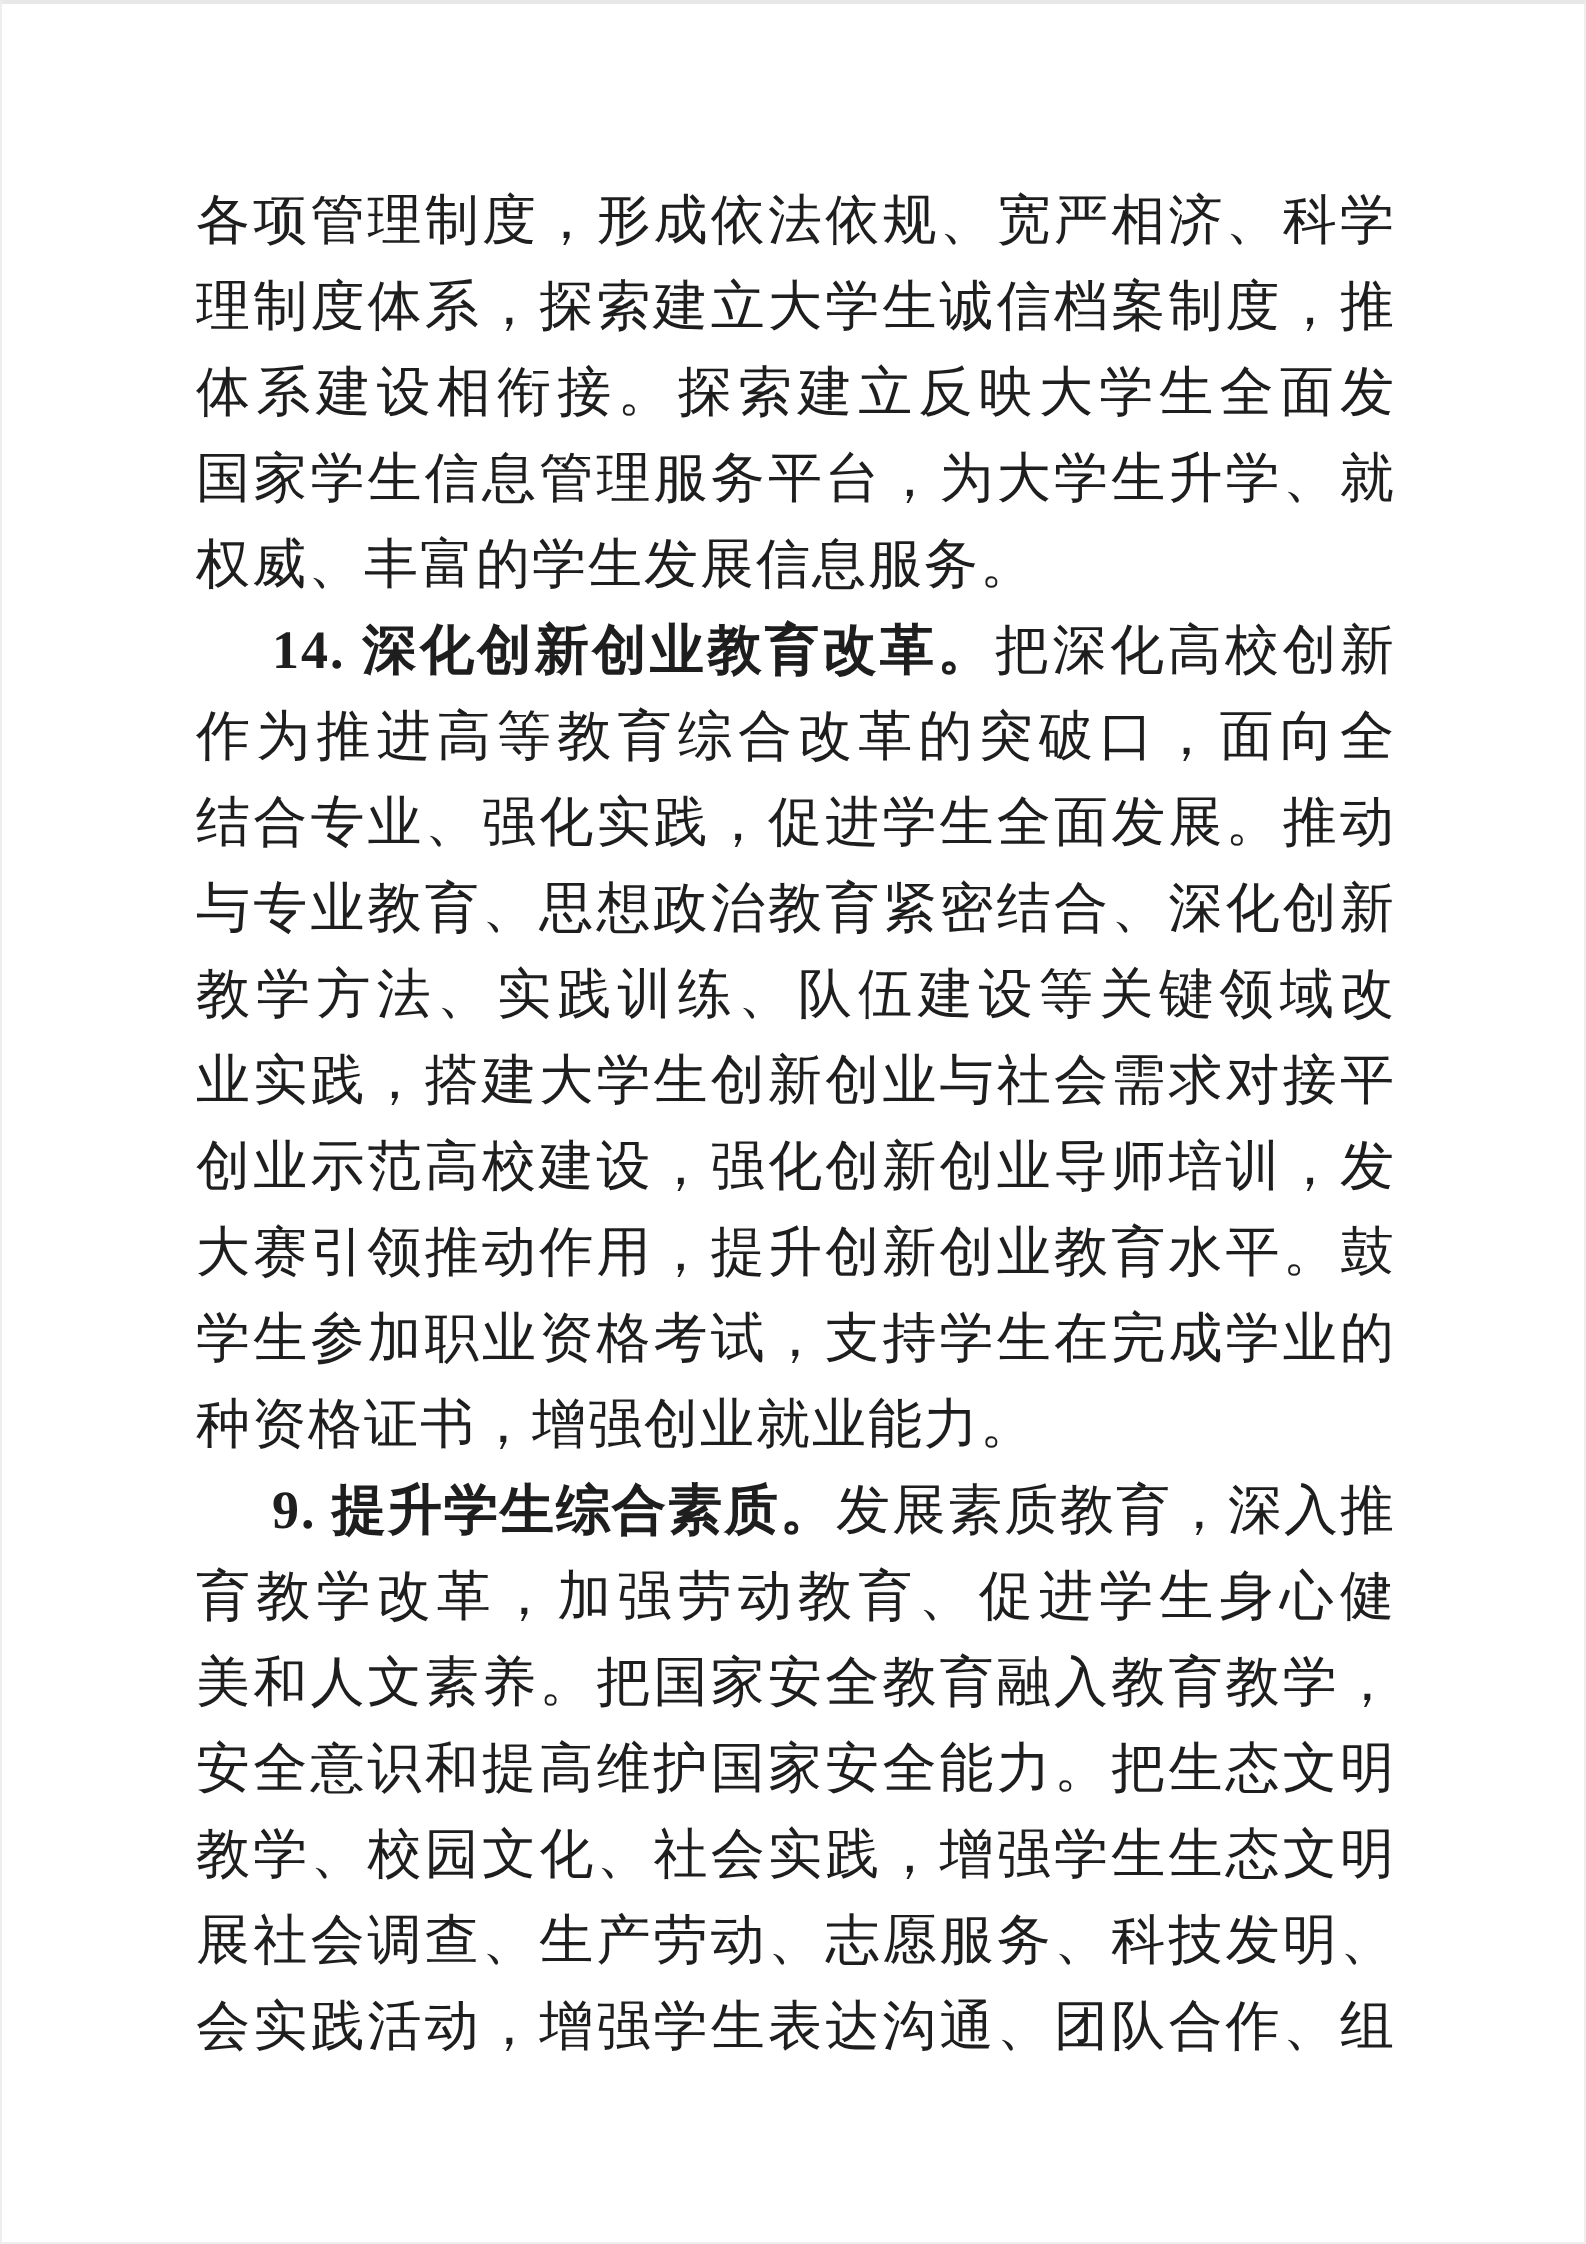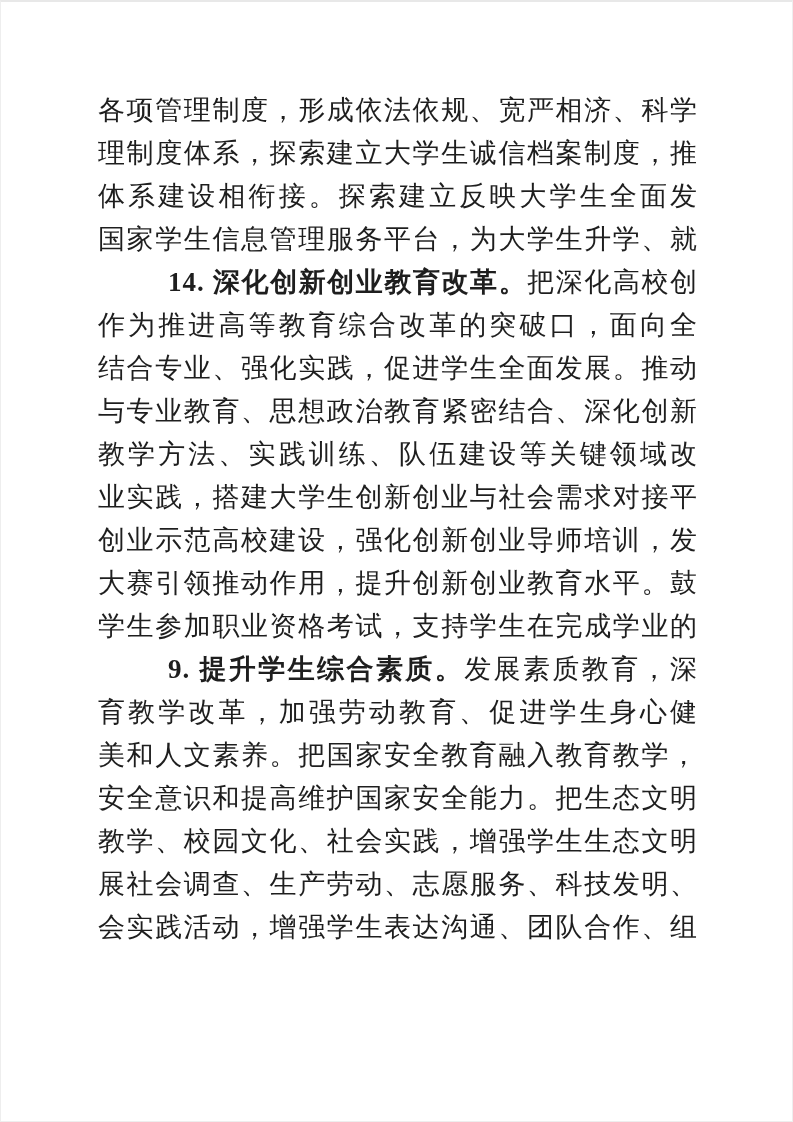--- a/index.html
+++ b/index.html
@@ -40,44 +40,45 @@
     overflow: hidden;
   }
   .line.last {
     text-align-last: left;
   }
   .line.ind {
     text-indent: 38px;
   }
   .line b {
     font-weight: bold;
-    margin-left: 32px;
   }
 </style>
 </head>
 <body>
 
 <div class="page">
   <div class="text-block">
       <div class="para">
         <div class="line">各项管理制度，形成依法依规、宽严相济、科学管用的学生管</div>
         <div class="line">理制度体系，探索建立大学生诚信档案制度，推动与国家诚信</div>
         <div class="line">体系建设相衔接。探索建立反映大学生全面发展、个性发展的</div>
         <div class="line">国家学生信息管理服务平台，为大学生升学、就业、创业提供</div>
+        <div class="line last">权威、丰富的学生发展信息服务。</div>
       </div>
       <div class="para">
         <div class="line ind"><b>14. 深化创新创业教育改革。</b>把深化高校创新创业教育改革</div>
         <div class="line">作为推进高等教育综合改革的突破口，面向全体、分类施教、</div>
         <div class="line">结合专业、强化实践，促进学生全面发展。推动创新创业教育</div>
         <div class="line">与专业教育、思想政治教育紧密结合、深化创新创业课程体系、</div>
         <div class="line">教学方法、实践训练、队伍建设等关键领域改革。强化创新创</div>
         <div class="line">业实践，搭建大学生创新创业与社会需求对接平台。加强创新</div>
         <div class="line">创业示范高校建设，强化创新创业导师培训，发挥“互联网＋”</div>
         <div class="line">大赛引领推动作用，提升创新创业教育水平。鼓励符合条件的</div>
         <div class="line">学生参加职业资格考试，支持学生在完成学业的同时，获取多</div>
+        <div class="line last">种资格证书，增强创业就业能力。</div>
       </div>
       <div class="para">
         <div class="line ind"><b>9. 提升学生综合素质。</b>发展素质教育，深入推进体育、美</div>
         <div class="line">育教学改革，加强劳动教育、促进学生身心健康，捉高学生审</div>
         <div class="line">美和人文素养。把国家安全教育融入教育教学，提升学生国家</div>
         <div class="line">安全意识和提高维护国家安全能力。把生态文明教育融入课程</div>
         <div class="line">教学、校园文化、社会实践，增强学生生态文明意识。广泛开</div>
         <div class="line">展社会调查、生产劳动、志愿服务、科技发明、勤工助学等社</div>
         <div class="line">会实践活动，增强学生表达沟通、团队合作、组织协调、实践</div>
       </div>

